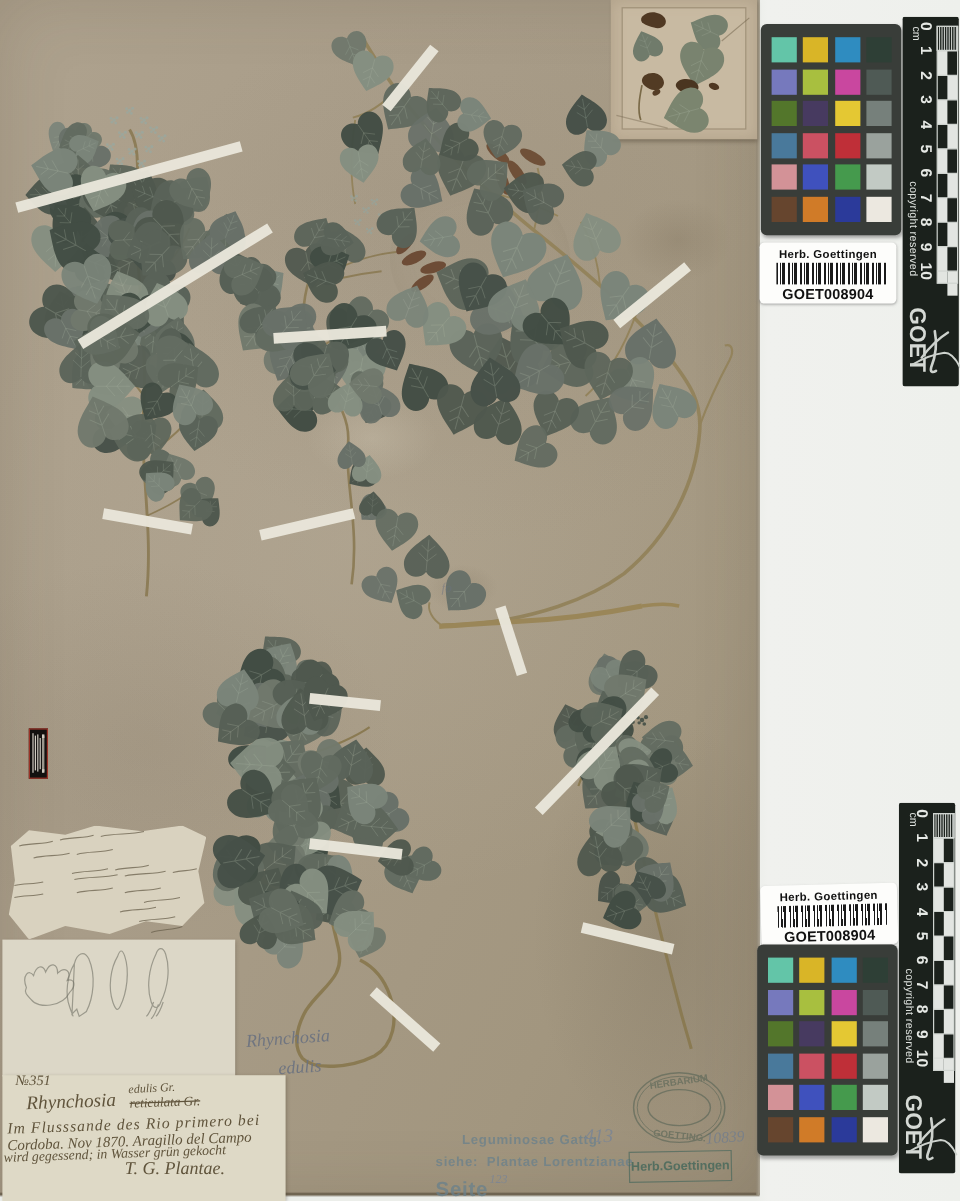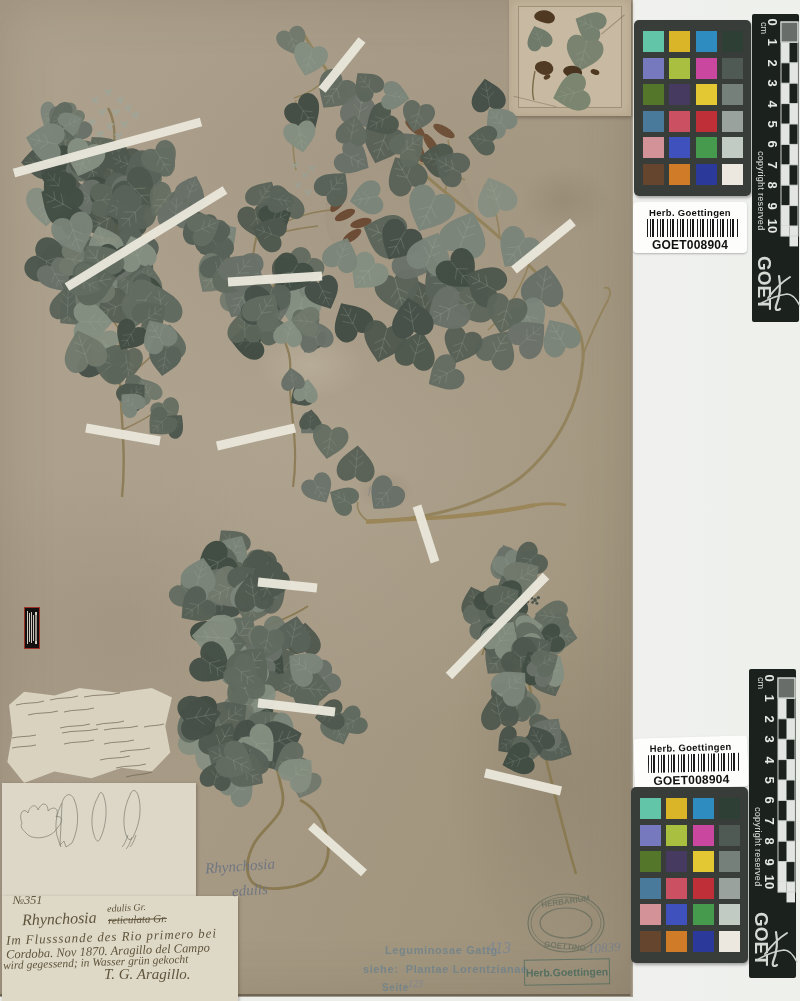--- a/index.html
+++ b/index.html
@@ -603,21 +603,21 @@
 </svg>
 
 <div class="mainlabel"></div>
 <div class="hw" style="left:13px;top:893px;font-size:12px;">№351</div>
 <div class="hw" style="left:107px;top:902px;font-size:10px;transform:rotate(-3deg);">edulis Gr.</div>
 <div class="hw" style="left:22px;top:910px;font-size:16px;transform:rotate(-2deg);">Rhynchosia</div>
 <div class="hw" style="left:108px;top:913px;font-size:11px;text-decoration:line-through;transform:rotate(-2deg);">reticulata Gr.</div>
 <div class="hw" style="left:6px;top:929px;font-size:13px;letter-spacing:0.9px;transform:rotate(-2deg);">Im Flusssande des Rio primero bei</div>
 <div class="hw" style="left:6px;top:944px;font-size:12.5px;transform:rotate(-2deg);">Cordoba. Nov 1870. Aragillo del Campo</div>
 <div class="hw" style="left:3px;top:956px;font-size:11.5px;transform:rotate(-2deg);">wird gegessend; in Wasser grün gekocht</div>
-<div class="hw" style="left:104px;top:966px;font-size:15px;">T. G. Aragillo.</div>
+<div class="hw" style="left:104px;top:966px;font-size:15px;">T. G. Plantae.</div>
 
 <div class="minilabel">
  <i style="left:1.5px;top:3px;width:1px;height:33px;"></i>
  <i style="left:3.5px;top:5px;width:0.8px;height:29px;"></i>
  <i style="left:5.5px;top:4px;width:0.8px;height:31px;"></i>
  <i style="left:7.5px;top:7px;width:0.8px;height:26px;"></i>
  <i style="left:10px;top:5px;width:1.6px;height:30px;background:#9a968c;"></i>
  <i style="left:9.6px;top:4px;width:2.6px;height:2.6px;"></i>
  <i style="left:9.6px;top:33px;width:2.6px;height:2.6px;"></i>
 </div>
@@ -625,21 +625,21 @@
 <div class="pencil" style="left:368px;top:484px;font-size:11px;opacity:0.5;">fo</div>
 
 <div class="pencil" style="left:205px;top:858px;font-size:15px;transform:rotate(-4deg);">Rhynchosia</div>
 <div class="pencil" style="left:232px;top:882px;font-size:15px;transform:rotate(-4deg);">edulis</div>
 
 <div class="stamp" style="left:385px;top:944px;font-size:11px;">Leguminosae Gattg.</div>
 <div class="pencil" style="left:487px;top:939px;font-size:16px;color:#7d8693;">413</div>
 
 <div class="stamp" style="left:363px;top:963px;font-size:11px;">siehe:&nbsp;&nbsp;Plantae Lorentzianae</div>
 
-<div class="stamp" style="left:382px;top:982px;font-size:10px;">Seite</div>
+<div class="stamp" style="left:363px;top:982px;font-size:17px;">Seite</div>
 <div class="pencil" style="left:408px;top:978px;font-size:10px;color:#7d8693;">123</div>
 
 <div class="pencil" style="left:588px;top:940px;font-size:13px;color:#777f8a;transform:rotate(-4deg);">10839</div>
 
 <svg width="90" height="70" style="position:absolute;left:521px;top:890px;opacity:0.48;" viewBox="0 0 90 70">
  <g fill="none" stroke="#44584c" stroke-width="1.2">
   <ellipse cx="45" cy="33" rx="38" ry="29"></ellipse>
   <ellipse cx="45" cy="33" rx="35" ry="26" stroke-width="0.8"></ellipse>
   <ellipse cx="45" cy="33" rx="26" ry="15"></ellipse>
  </g>

